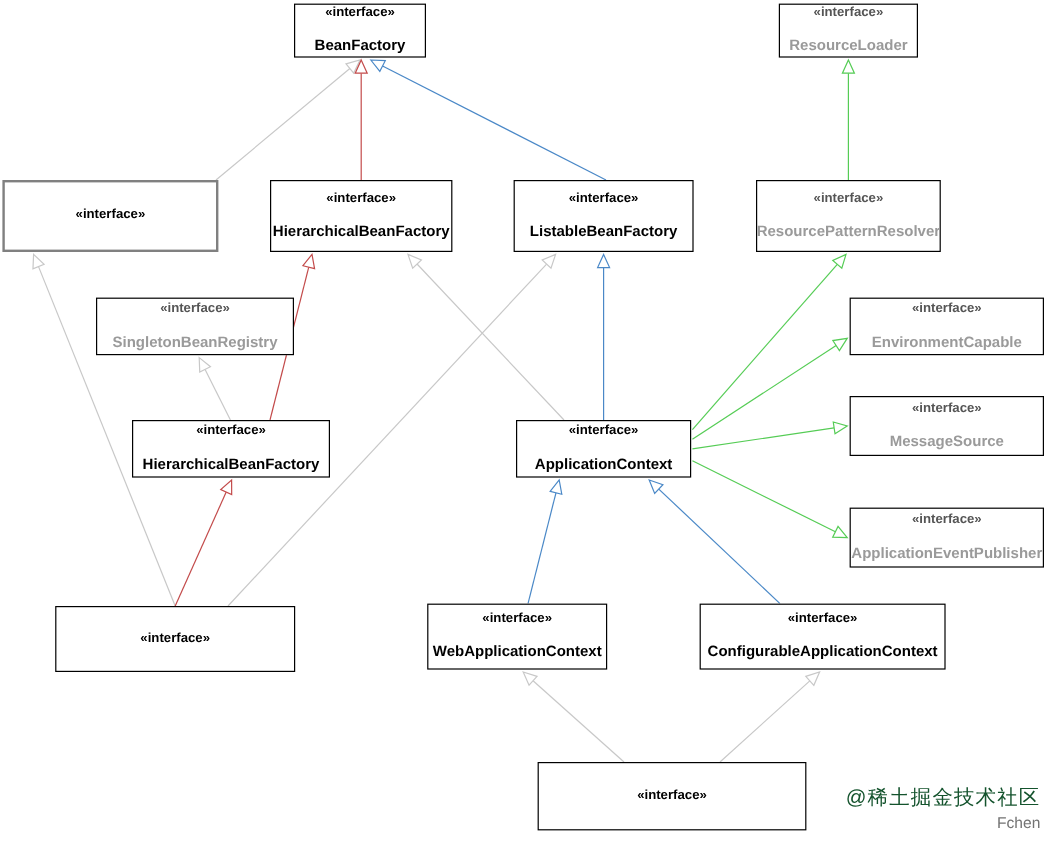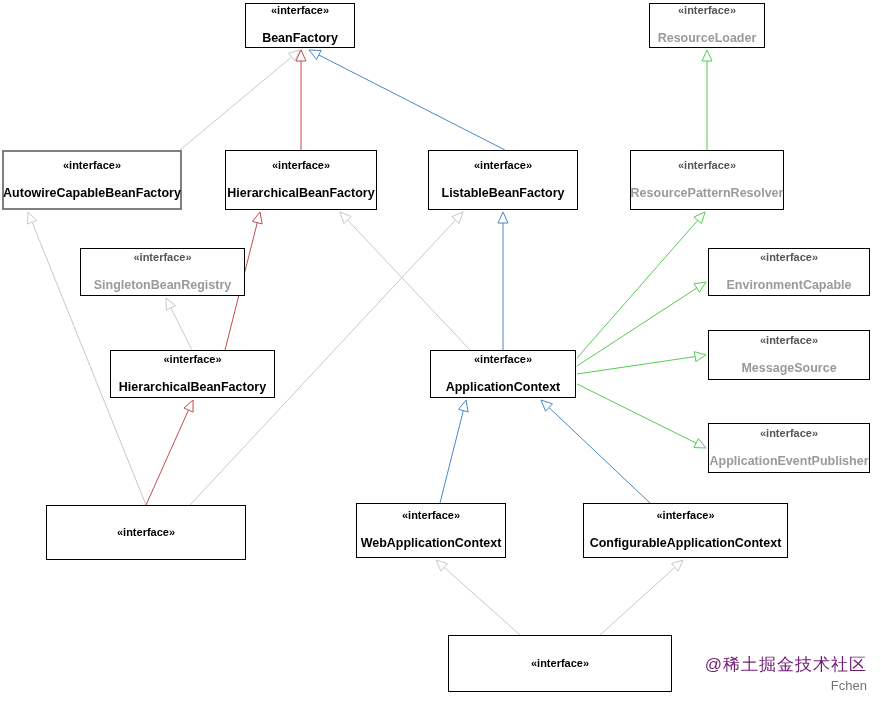--- a/index.html
+++ b/index.html
@@ -58,21 +58,21 @@
   }
   #watermark {
     position: absolute;
     right: 14px;
     bottom: 8px;
     text-align: right;
     pointer-events: none;
   }
   #watermark .wm-cn {
     font-size: 17px;
-    color: #701a75;
+    color: #14532d;
     letter-spacing: 1px;
     white-space: nowrap;
   }
   #watermark .wm-en {
     font-size: 13px;
     color: #737373;
     margin-top: 2px;
     white-space: nowrap;
   }
 </style>
@@ -164,21 +164,20 @@
       <div class="uml-node" style="left: 245px; top: 3px; width: 110px; height: 45px;">
         <div class="node-stereotype">«interface»</div>
         <div class="node-name">BeanFactory</div>
       </div>
       <div class="uml-node dim" style="left: 649px; top: 3px; width: 116px; height: 45px;">
         <div class="node-stereotype">«interface»</div>
         <div class="node-name">ResourceLoader</div>
       </div>
       <div class="uml-node gray-border" style="left: 2px; top: 150px; width: 180px; height: 60px;">
         <div class="node-stereotype">«interface»</div>
-        <div class="node-name">AutowireCapableBeanFactory</div>
       </div>
       <div class="uml-node" style="left: 225px; top: 150px; width: 152px; height: 60px;">
         <div class="node-stereotype">«interface»</div>
         <div class="node-name">HierarchicalBeanFactory</div>
       </div>
       <div class="uml-node" style="left: 428px; top: 150px; width: 150px; height: 60px;">
         <div class="node-stereotype">«interface»</div>
         <div class="node-name">ListableBeanFactory</div>
       </div>
       <div class="uml-node dim" style="left: 630px; top: 150px; width: 154px; height: 60px;">

